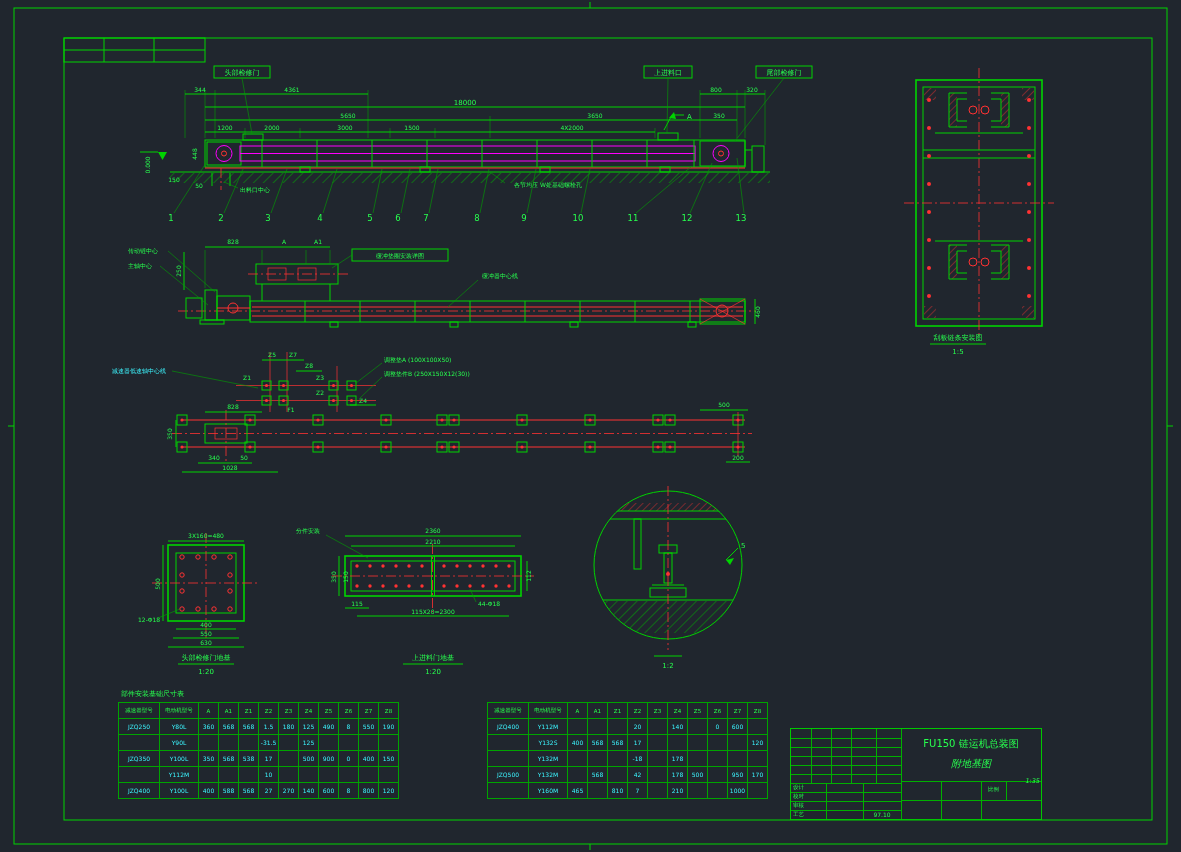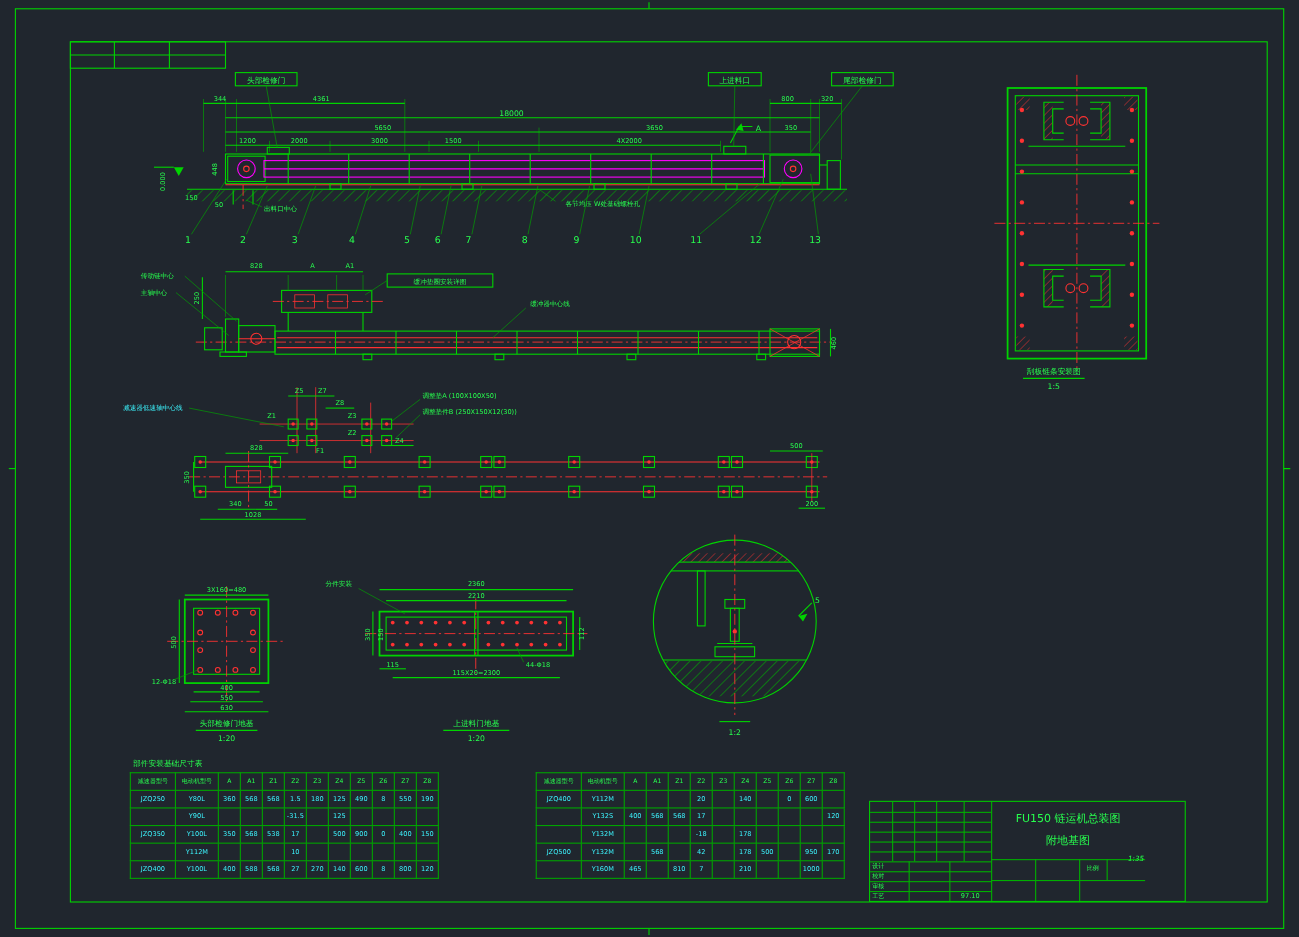--- a/index.html
+++ b/index.html
@@ -21,21 +21,21 @@
   .t8{font-size:8.5px;}
   .tm{text-anchor:middle;}
   .tc{fill:#3cf5ff;}
   .tblwrap{position:absolute;}
   .dtable{border-collapse:collapse;}
   .dtable th,.dtable td{border:1px solid #00a400;font-size:6px;color:#3cf5ff;text-align:center;
         height:15px;padding:0 1px;min-width:17px;font-weight:normal;}
   .dtable th{color:#27ff4e;font-size:5.5px;}
   .dtable th:first-child,.dtable td:first-child{min-width:38px;}
   .dtable th:nth-child(2),.dtable td:nth-child(2){min-width:36px;}
-  .tb{position:absolute;border:1px solid #00c800;padding-left:36px;}
+  .tb{position:absolute;border:1px solid #00c800;}
   .tb .cell{position:absolute;color:#27ff4e;}
   .hl,.vl{position:absolute;background:#00b000;}
   .hl{height:1px;}
   .vl{width:1px;}
 </style>
 </head>
 <body>
 
 <div id="stage">
 
@@ -723,21 +723,21 @@
   <div class="hl" style="top:72px;left:0;width:110px;"></div>
   <div class="hl" style="top:81px;left:0;width:110px;"></div>
   <div class="vl" style="left:35px;top:54px;height:36px;"></div>
   <div class="vl" style="left:72px;top:54px;height:36px;"></div>
   <div class="cell" style="left:2px;top:55px;width:32px;font-size:5.5px;">设计</div>
   <div class="cell" style="left:2px;top:64px;width:32px;font-size:5.5px;">校对</div>
   <div class="cell" style="left:2px;top:73px;width:32px;font-size:5.5px;">审核</div>
   <div class="cell" style="left:2px;top:82px;width:32px;font-size:5.5px;">工艺</div>
   <div class="cell" style="left:73px;top:82px;width:36px;text-align:center;font-size:6px;">97.10</div>
   <div class="cell" style="left:110px;top:8px;width:140px;text-align:center;font-size:10px;">FU150 链运机总装图</div>
-  <div class="cell" style="left:110px;top:28px;width:140px;text-align:center;font-size:10px;">附地基图</div>
+  <div class="cell" style="left:110px;top:28px;width:140px;text-align:center;font-size:10px;font-style:italic;">附地基图</div>
   <div class="hl" style="top:52px;left:110px;width:140px;"></div>
   <div class="hl" style="top:71px;left:110px;width:140px;"></div>
   <div class="vl" style="left:150px;top:52px;height:38px;"></div>
   <div class="vl" style="left:190px;top:52px;height:38px;"></div>
   <div class="vl" style="left:215px;top:52px;height:19px;"></div>
   <div class="cell" style="left:191px;top:57px;width:23px;text-align:center;font-size:5.5px;">比例</div>
   <div class="cell" style="left:216px;top:48px;width:33px;text-align:right;font-size:6.5px;font-style:italic;">1:35</div>
 </div>
 
 

